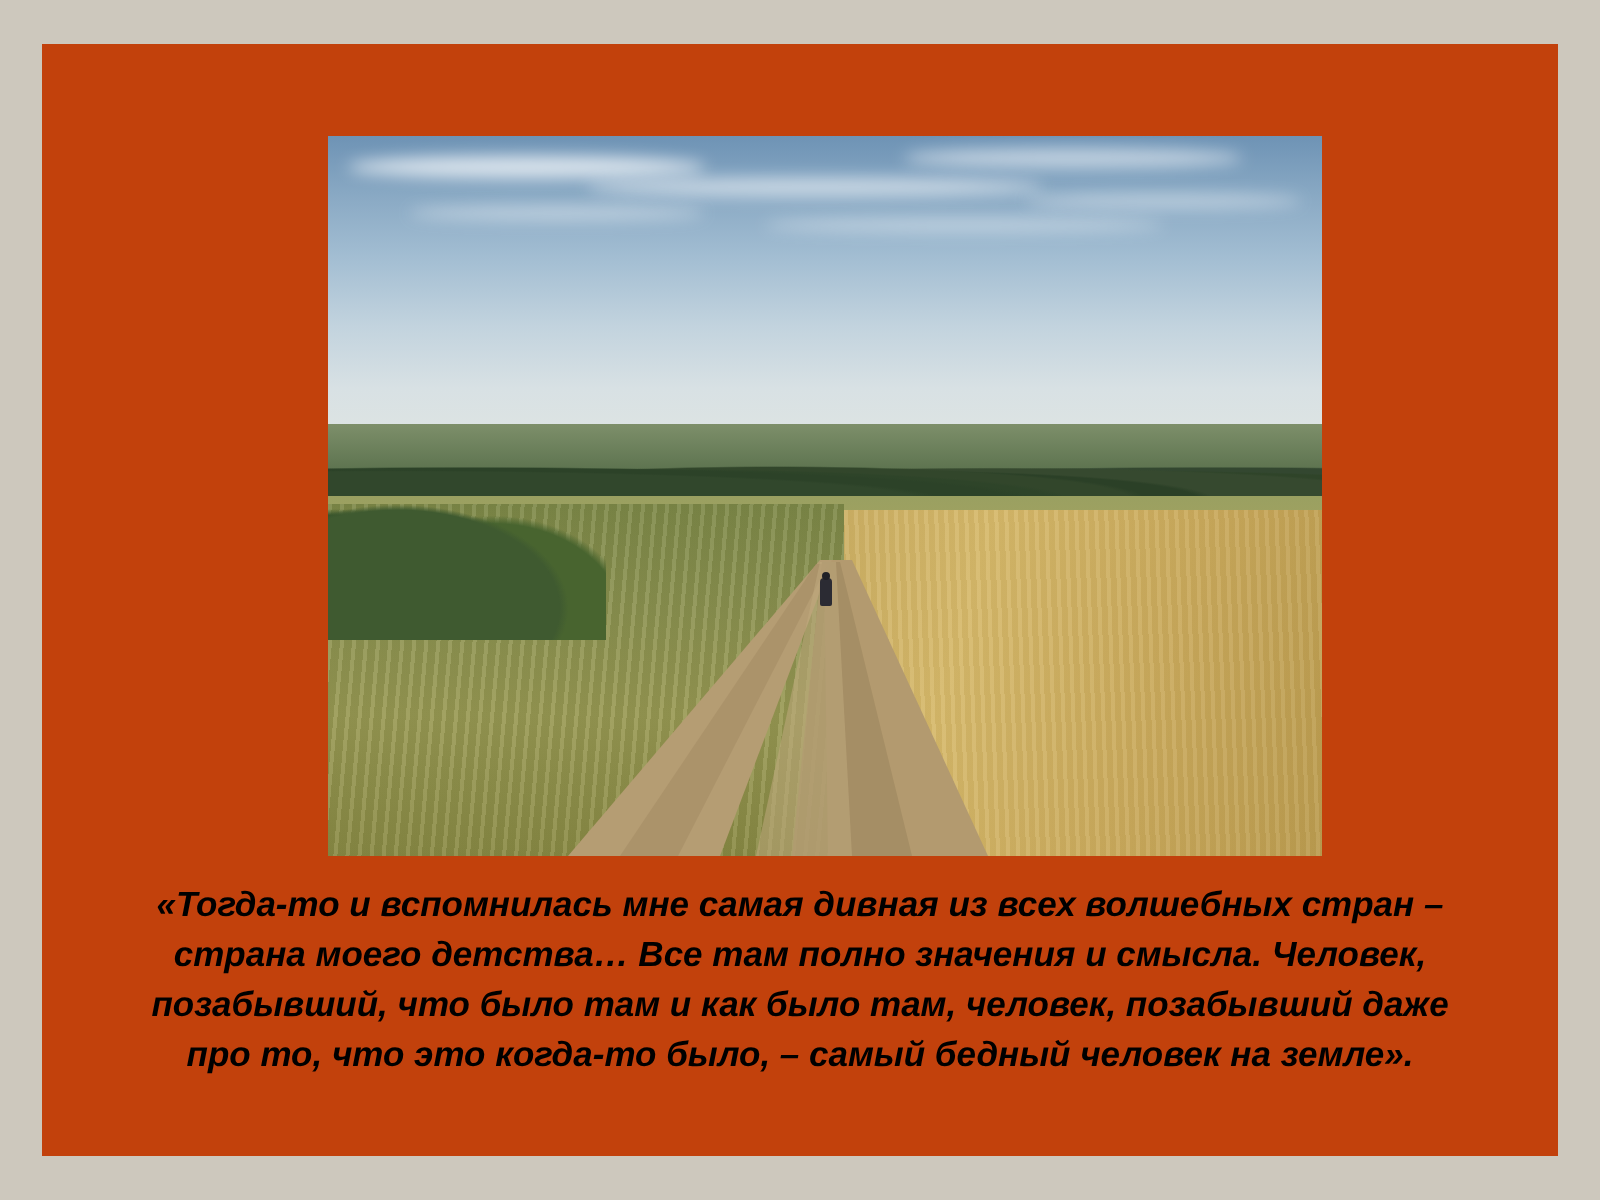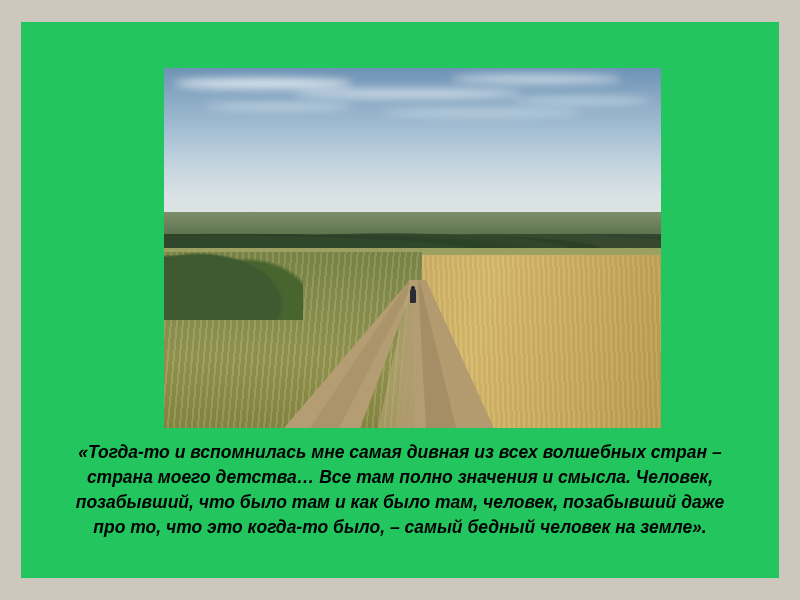--- a/index.html
+++ b/index.html
@@ -12,21 +12,21 @@
     background: #cdc8bd;
     font-family: "Liberation Sans", sans-serif;
     overflow: hidden;
   }
   #slide {
     position: absolute;
     left: 21px;
     top: 22px;
     width: 758px;
     height: 556px;
-    background: #22c55e;
+    background: #c2410c;
   }
   #photo-frame {
     position: absolute;
     left: 143px;
     top: 46px;
     width: 497px;
     height: 360px;
     overflow: hidden;
     background: #8fa6b8;
   }

